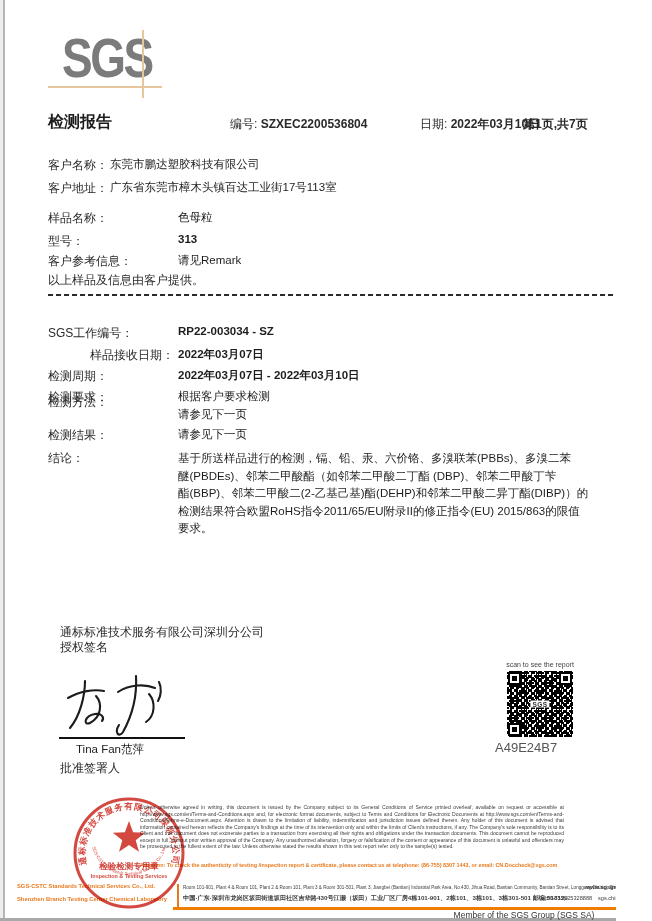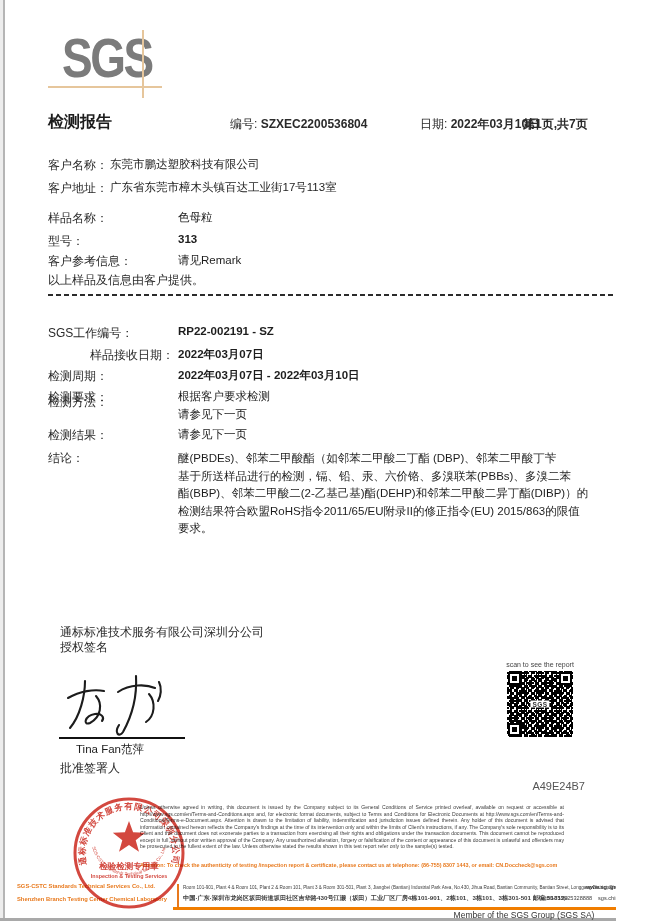--- a/index.html
+++ b/index.html
@@ -33,21 +33,21 @@
   
   .qr{left:507px;top:671px;width:66px;height:66px;background:
       repeating-conic-gradient(#000 0% 25%,transparent 0% 50%) 0 0/7px 7px,
       repeating-conic-gradient(#000 0% 25%,transparent 0% 50%) 2px 1px/5px 5px,#fff;}
   .finder{position:absolute;width:13px;height:13px;border:2px solid #000;background:#fff;box-sizing:border-box;}
   .finder i{position:absolute;left:2px;top:2px;width:5px;height:5px;background:#000;display:block;}
   .f-tl{left:1px;top:1px;} .f-tr{right:1px;top:1px;} .f-bl{left:1px;bottom:1px;}
   .qr-label{position:absolute;left:50%;top:50%;transform:translate(-50%,-50%);
       background:#fff;padding:0 2px;font-size:6.5px;font-weight:bold;color:#333;letter-spacing:.5px;}
   .qr-hint{left:495px;top:661px;width:90px;text-align:center;font-size:7px;color:#444;}
-  .qr-code{left:495px;top:740px;width:90px;text-align:right;font-size:11px;color:#555;margin-top:40px;}
+  .qr-code{left:495px;top:740px;width:90px;text-align:left;font-size:13px;color:#555;}
 
   
   .foot-co{font-size:5.8px;font-weight:bold;color:#e8791d;}
   .disclaimer{left:140px;top:804px;width:424px;font-size:5.1px;line-height:6.5px;
       color:#3d3d3d;text-align:justify;white-space:normal;}
   .attention{left:140px;top:862px;width:424px;font-size:5.4px;line-height:6.6px;
       color:#e8791d;font-weight:bold;white-space:normal;}
   .addr-sep{left:177px;top:884px;width:2px;height:25px;background:#e8791d;}
   .addr-en{left:183px;top:885px;font-size:4.6px;color:#3d3d3d;}
   .website{left:586px;top:884px;font-size:5.6px;font-weight:bold;color:#3d3d3d;}
@@ -92,36 +92,36 @@
   <div class="abs val" style="left:178px;top:210px;">色母粒</div>
   <div class="abs cjk" style="left:48px;top:233px;">型号：</div>
   <div class="abs val sb" style="left:178px;top:233px;">313</div>
   <div class="abs cjk" style="left:48px;top:253px;">客户参考信息：</div>
   <div class="abs val" style="left:178px;top:253px;">请见Remark</div>
   <div class="abs cjk" style="left:48px;top:272px;">以上样品及信息由客户提供。</div>
 
   <div class="abs dashed"></div>
 
   <div class="abs cjk" style="left:48px;top:325px;">SGS工作编号：</div>
-  <div class="abs val sb" style="left:178px;top:325px;">RP22-002191 - SZ</div>
+  <div class="abs val sb" style="left:178px;top:325px;">RP22-003034 - SZ</div>
   <div class="abs cjk" style="left:48px;top:347px;margin-left:42px;">样品接收日期：</div>
   <div class="abs val sb" style="left:178px;top:347px;">2022年03月07日</div>
   <div class="abs cjk" style="left:48px;top:368px;">检测周期：</div>
   <div class="abs val sb" style="left:178px;top:368px;">2022年03月07日 - 2022年03月10日</div>
   <div class="abs cjk" style="left:48px;top:389px;">检测要求：</div>
   <div class="abs val" style="left:178px;top:389px;">根据客户要求检测</div>
   <div class="abs cjk" style="left:48px;top:394px;">检测方法：</div>
   <div class="abs val" style="left:178px;top:407px;">请参见下一页</div>
   <div class="abs cjk" style="left:48px;top:427px;">检测结果：</div>
   <div class="abs val" style="left:178px;top:427px;">请参见下一页</div>
 
   <div class="abs cjk" style="left:48px;top:450px;">结论：</div>
   <div class="abs val concl" style="left:178px;top:450px;">
+    <div>基于所送样品进行的检测，镉、铅、汞、六价铬、多溴联苯(PBBs)、多溴二苯</div>
     <div>醚(PBDEs)、邻苯二甲酸酯（如邻苯二甲酸二丁酯 (DBP)、邻苯二甲酸丁苄</div>
-    <div>基于所送样品进行的检测，镉、铅、汞、六价铬、多溴联苯(PBBs)、多溴二苯</div>
     <div>酯(BBP)、邻苯二甲酸二(2-乙基己基)酯(DEHP)和邻苯二甲酸二异丁酯(DIBP)）的</div>
     <div>检测结果符合欧盟RoHS指令2011/65/EU附录II的修正指令(EU) 2015/863的限值</div>
     <div>要求。</div>
   </div>
 
   <div class="abs cjk" style="left:60px;top:624px;">通标标准技术服务有限公司深圳分公司</div>
   <div class="abs cjk" style="left:60px;top:639px;">授权签名</div>
   <svg class="abs" style="left:62px;top:672px;" width="120" height="66" viewBox="0 0 120 66">
     <g stroke="#1c1c1c" stroke-width="2.1" fill="none" stroke-linecap="round">
       <path d="M6,26 C18,19 32,17 42,19"></path>

